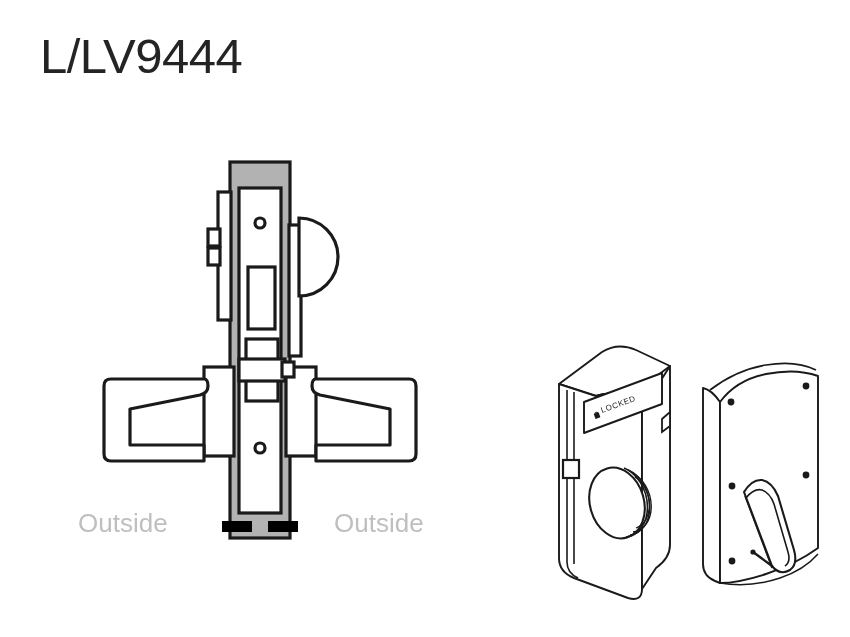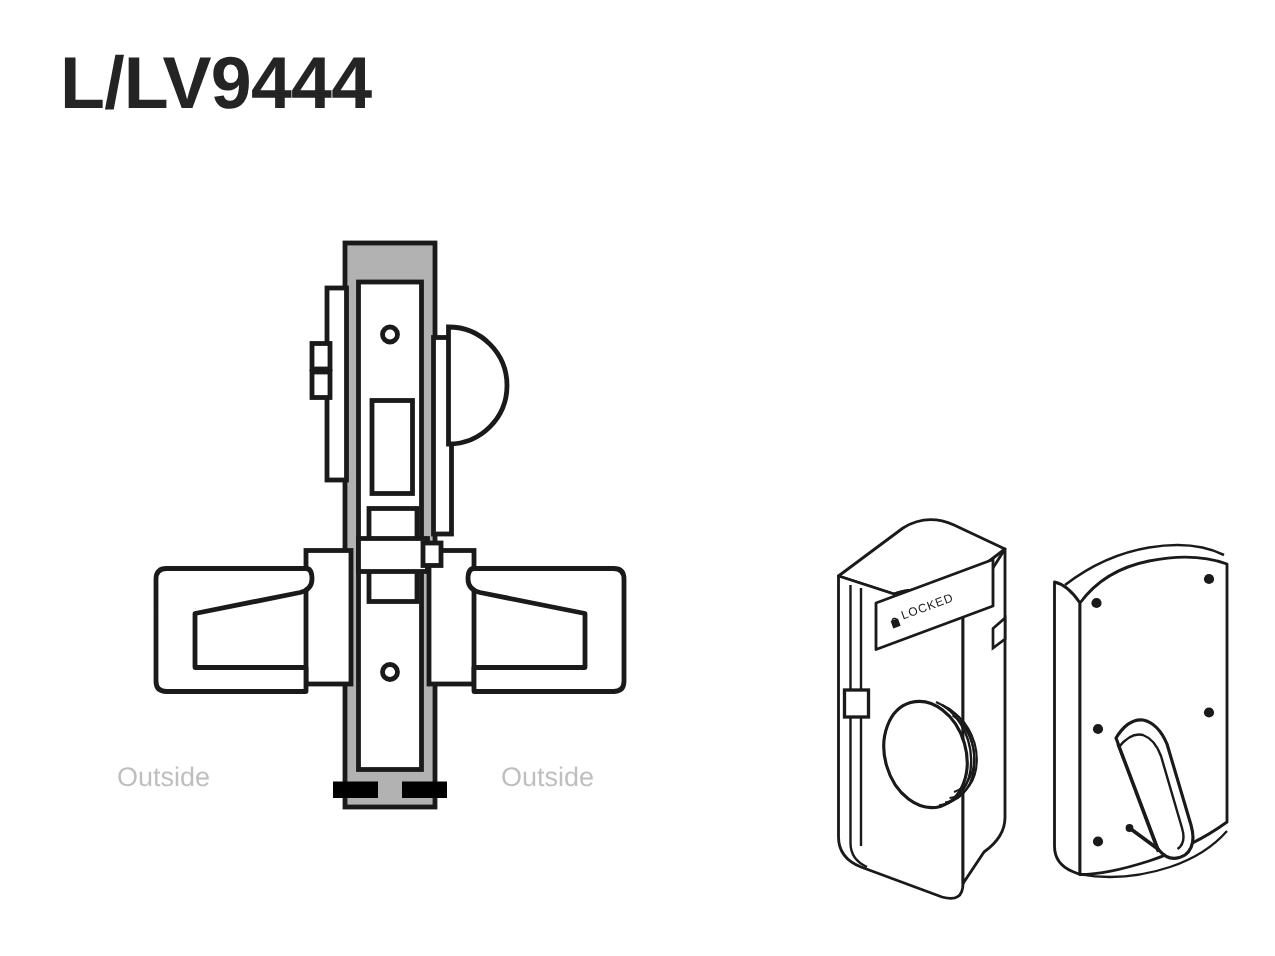--- a/index.html
+++ b/index.html
@@ -12,21 +12,21 @@
     height: 637px;
     position: relative;
     overflow: hidden;
     font-family: "Liberation Sans", sans-serif;
   }
   #product-title {
     position: absolute;
     left: 40px;
     top: 30px;
     font-size: 49px;
-    font-weight: bold;
+    font-weight: normal;
     color: #242424;
     letter-spacing: -0.5px;
     line-height: 1.1;
     white-space: nowrap;
   }
   #lock-assembly-figure {
     position: absolute;
     left: 100px;
     top: 145px;
     width: 340px;
@@ -34,21 +34,21 @@
   }
   #trim-plates-figure {
     position: absolute;
     left: 540px;
     top: 340px;
     width: 300px;
     height: 270px;
   }
   .side-label {
     position: absolute;
-    font-size: 18px;
+    font-size: 26px;
     color: #bfbfbf;
     white-space: nowrap;
   }
   #label-outside { left: 78px; top: 508px; }
   #label-inside  { left: 334px; top: 508px; }
   .door-dash {
     position: absolute;
     top: 521px;
     width: 30px;
     height: 11px;

